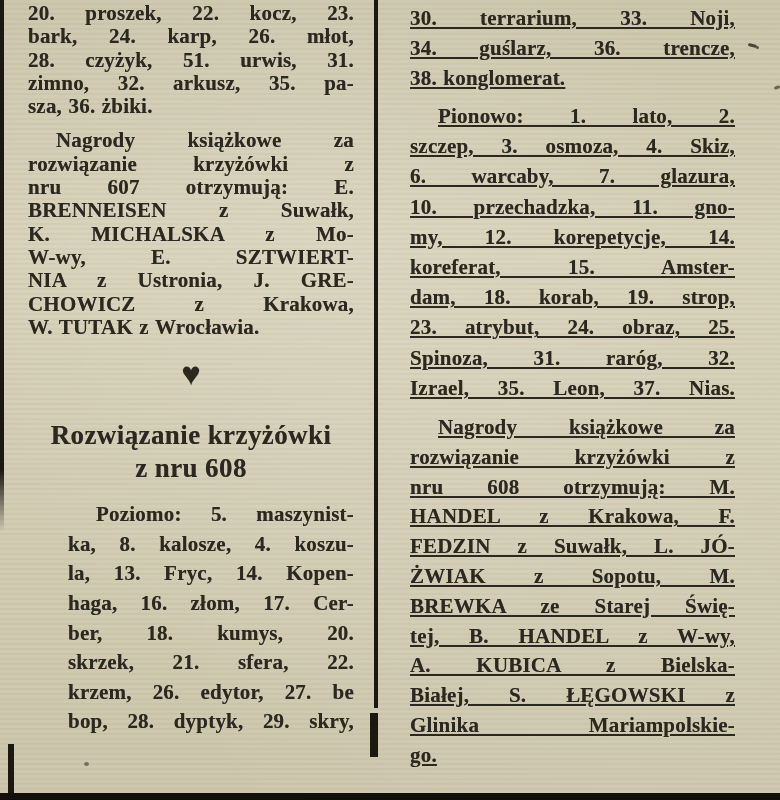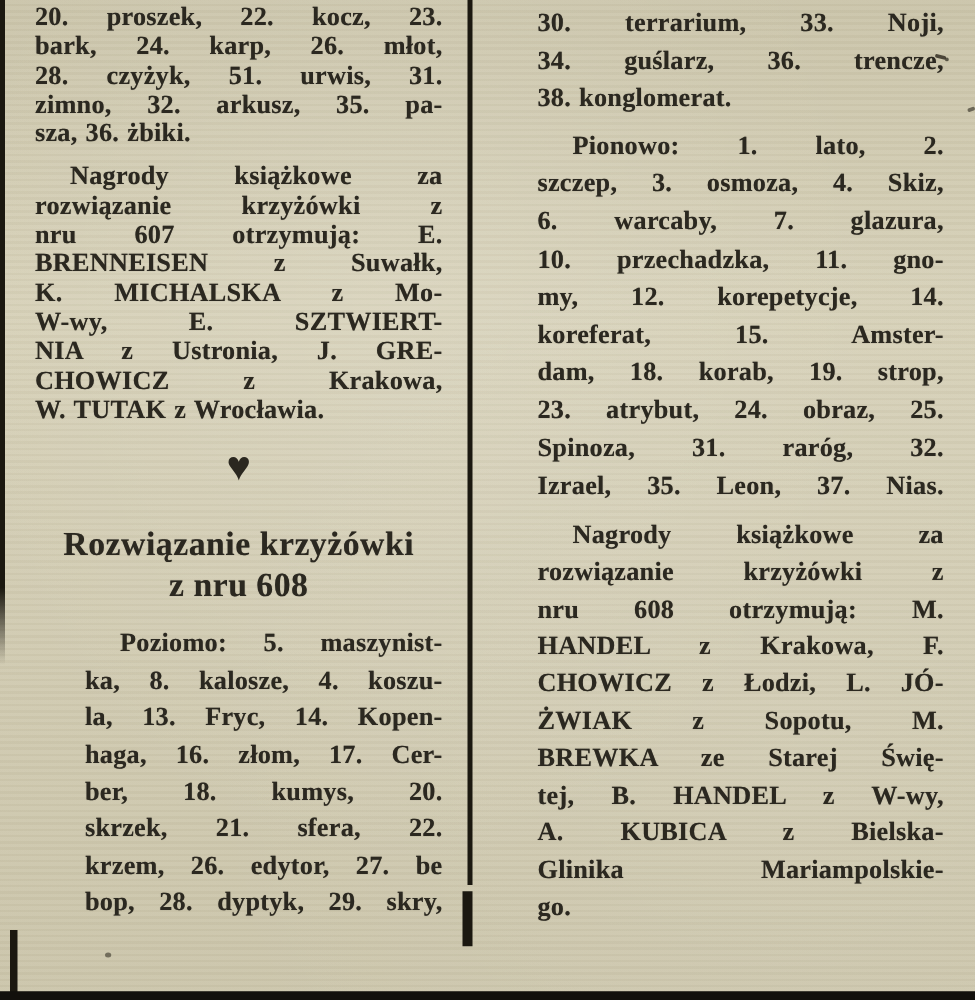--- a/index.html
+++ b/index.html
@@ -40,21 +40,21 @@
   
   .speck { position: absolute; pointer-events: none; }
   .s1 { left: 748px; top: 44px; width: 9px; height: 3px; background: rgba(42,38,28,0.8); border-radius: 2px; transform: rotate(14deg); }
   .s2 { left: 756px; top: 46px; width: 3px; height: 3px; background: rgba(42,38,28,0.7); border-radius: 50%; }
   .s3 { left: 774px; top: 86px; width: 6px; height: 3px; background: rgba(42,38,28,0.6); border-radius: 2px; transform: rotate(-20deg); }
   .s4 { left: 84px; top: 762px; width: 5px; height: 4px; background: rgba(42,38,28,0.55); border-radius: 50%; }
 
   
   .col { position: absolute; top: 0; }
   .col-left  { left: 28px;  width: 326px; }
-  .col-right { left: 430px; width: 325px; }
+  .col-right { left: 410px; width: 325px; text-decoration: underline; }
 
   .line {
     font-size: 21px;
     letter-spacing: 0.2px;
     word-spacing: 1px;
     text-align: justify;
     text-align-last: justify;
     text-shadow: 0 0 0.6px rgba(43,40,32,0.55);
     white-space: normal;
   }
@@ -145,22 +145,23 @@
         <div class="line">dam, 18. korab, 19. strop,</div>
         <div class="line">23. atrybut, 24. obraz, 25.</div>
         <div class="line">Spinoza, 31. raróg, 32.</div>
         <div class="line">Izrael, 35. Leon, 37. Nias.</div>
       </div>
       <div class="blk2 para-block">
         <div class="line indent">Nagrody książkowe za</div>
         <div class="line">rozwiązanie krzyżówki z</div>
         <div class="line">nru 608 otrzymują: M.</div>
         <div class="line">HANDEL z Krakowa, F.</div>
-        <div class="line">CHOWICZ z Łodzi, L. JÓ-</div>
+        <div class="line">FEDZIN z Suwałk, L. JÓ-</div>
         <div class="line">ŻWIAK z Sopotu, M.</div>
         <div class="line">BREWKA ze Starej Świę-</div>
         <div class="line">tej, B. HANDEL z W-wy,</div>
         <div class="line">A. KUBICA z Bielska-</div>
+        <div class="line">Białej, S. ŁĘGOWSKI z</div>
         <div class="line">Glinika Mariampolskie-</div>
         <div class="line last">go.</div>
       </div>
     </div>
 </div>
 
 </body></html>

